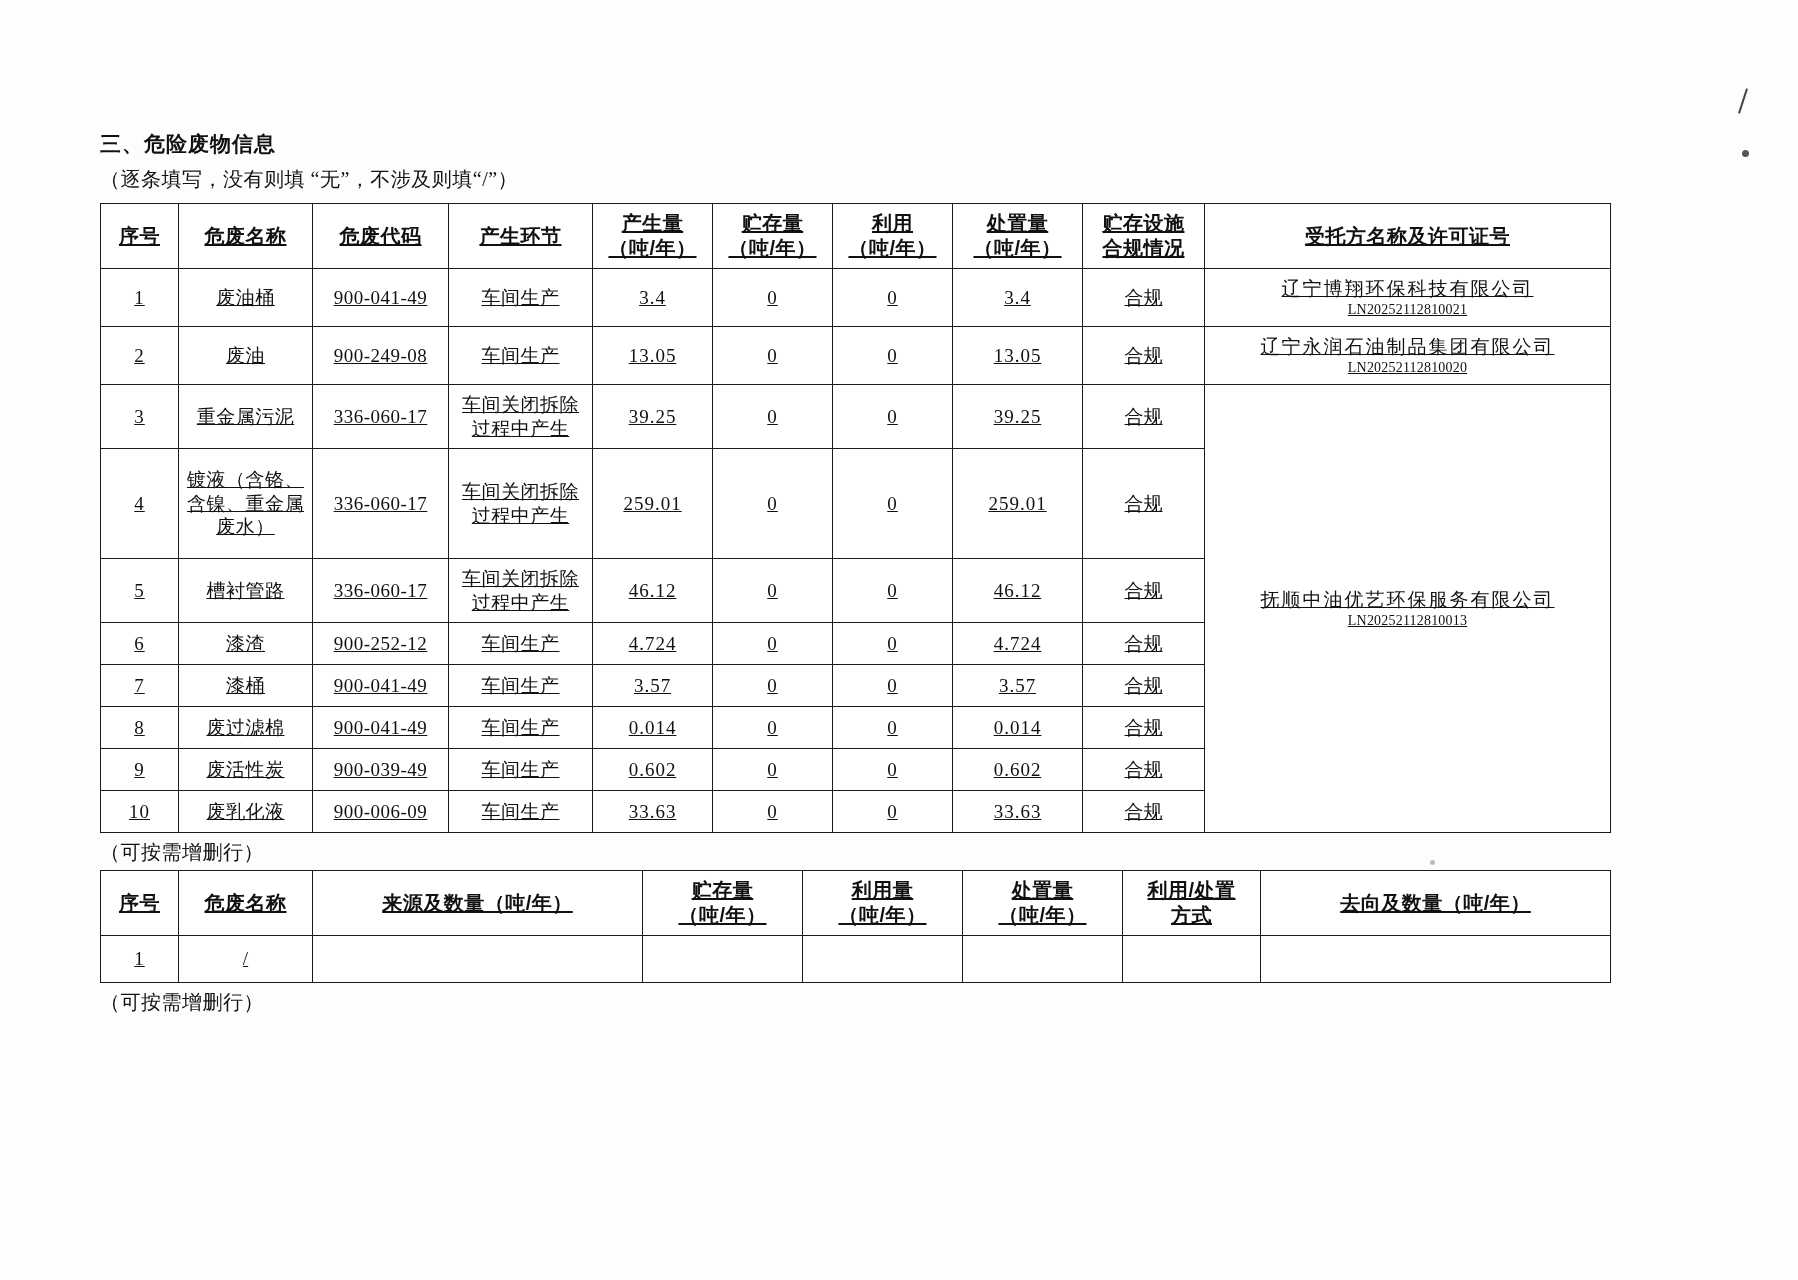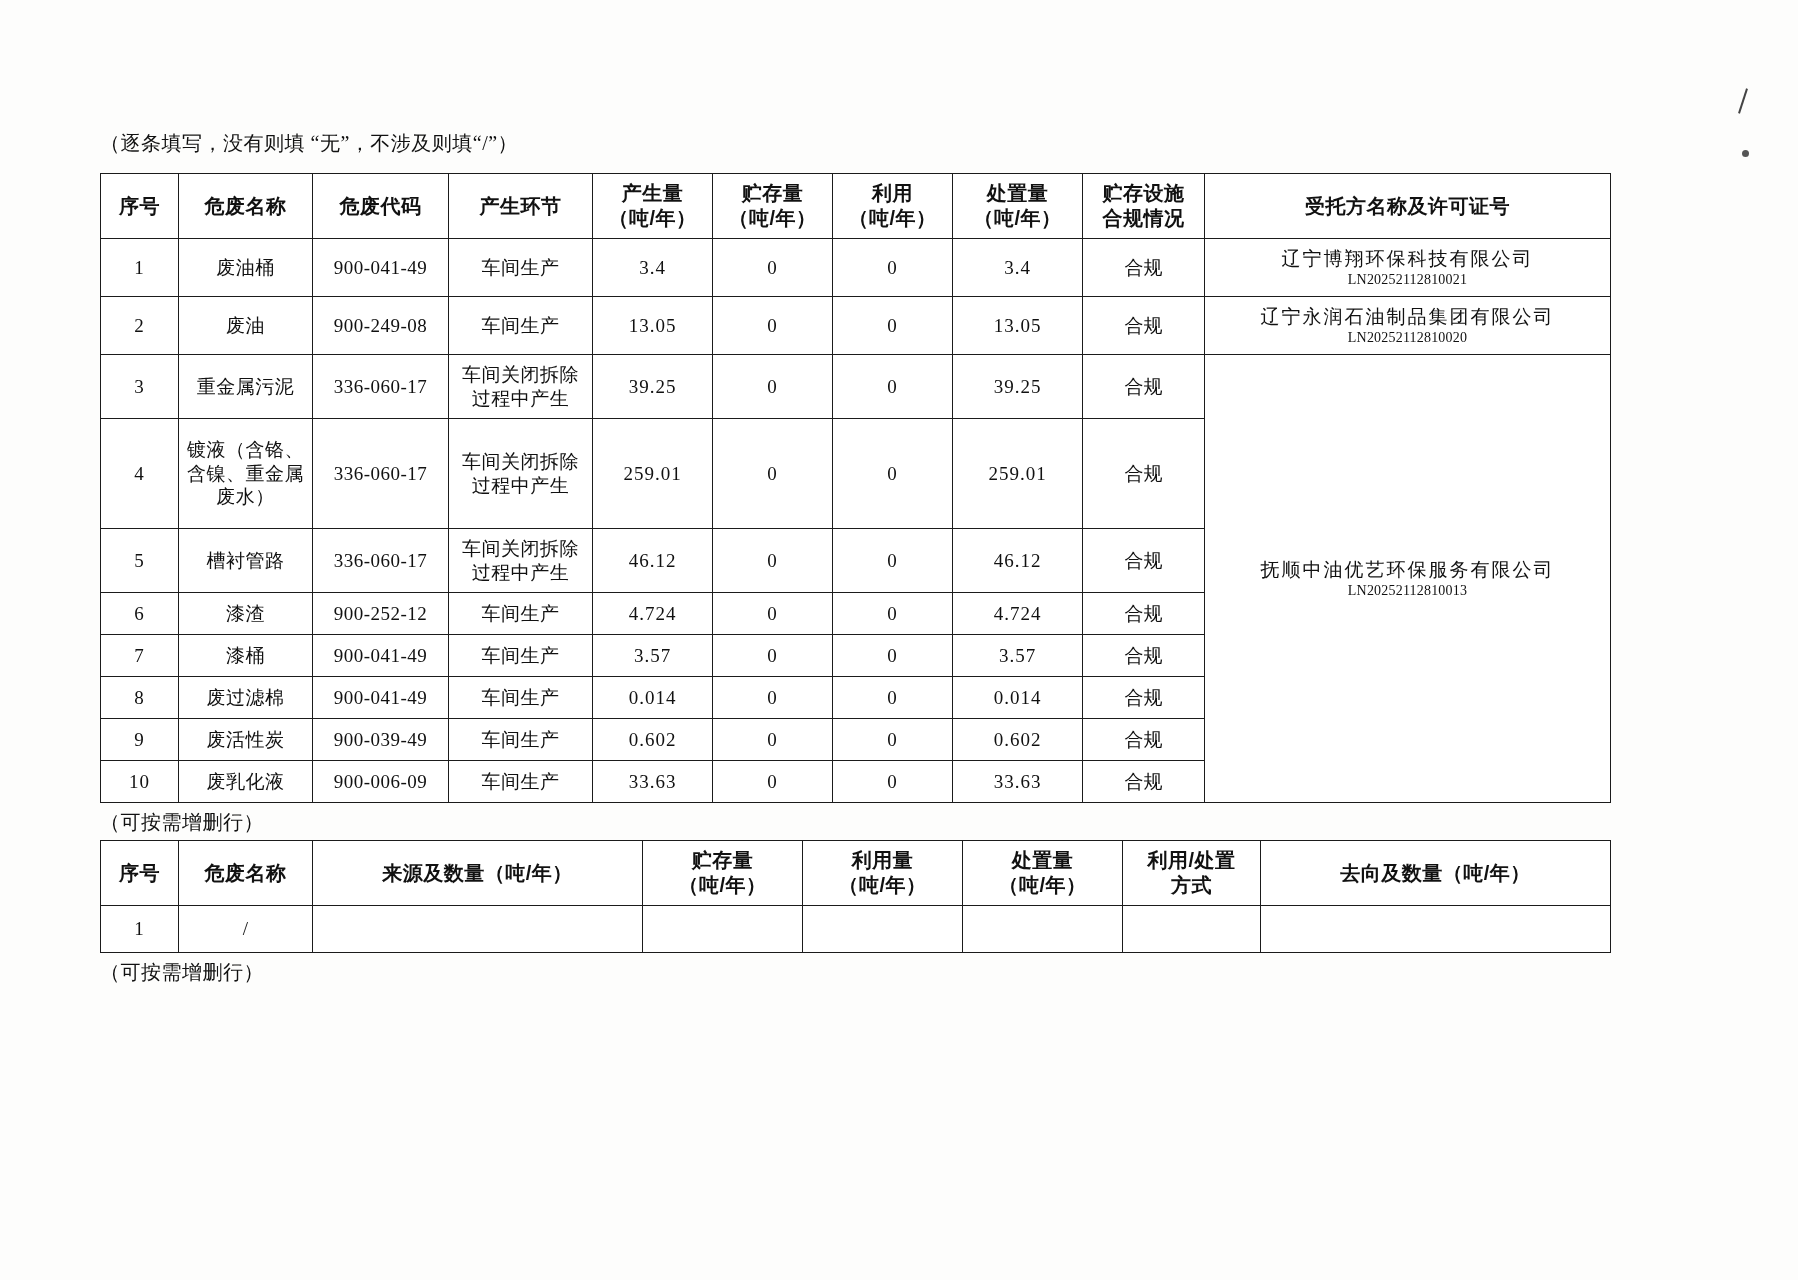--- a/index.html
+++ b/index.html
@@ -33,29 +33,30 @@
     font-family: "Liberation Sans", "DejaVu Sans", sans-serif;
     font-weight: bold;
     font-size: 21px;
     letter-spacing: 1px;
     margin: 0 0 8px 0;
     color: #111;
   }
   .subnote {
     font-family: "Liberation Serif", "DejaVu Serif", serif;
     font-size: 20px;
-    margin: 0 0 16px 0;
+    margin: 0 0 10px 0;
     letter-spacing: 0.5px;
     color: #111;
   }
   table.grid {
     border-collapse: collapse;
     table-layout: fixed;
     width: 1510px;
     background: #fff;
+    text-decoration: underline;
   }
   table.grid td, table.grid th {
     border: 1.5px solid #1b1b1b;
     padding: 4px 5px;
     font-size: 19px;
     text-align: center;
     vertical-align: middle;
     line-height: 1.25;
     color: #111;
     font-weight: normal;
@@ -174,20 +175,21 @@
 <body>
 
 <div class="page">
 
   <div class="mark-tr"></div>
   <div class="mark-tr2"></div>
   <div class="speck" style="left:1430px; top:860px; width:5px; height:5px;"></div>
 
   <div class="content">
 
+    <div class="heading">三、危险废物信息</div>
     <div class="subnote">（逐条填写，没有则填 “无”，不涉及则填“/”）</div>
 
     <table class="grid">
       <colgroup>
         <col style="width:78px">
         <col style="width:134px">
         <col style="width:136px">
         <col style="width:144px">
         <col style="width:120px">
         <col style="width:120px">

